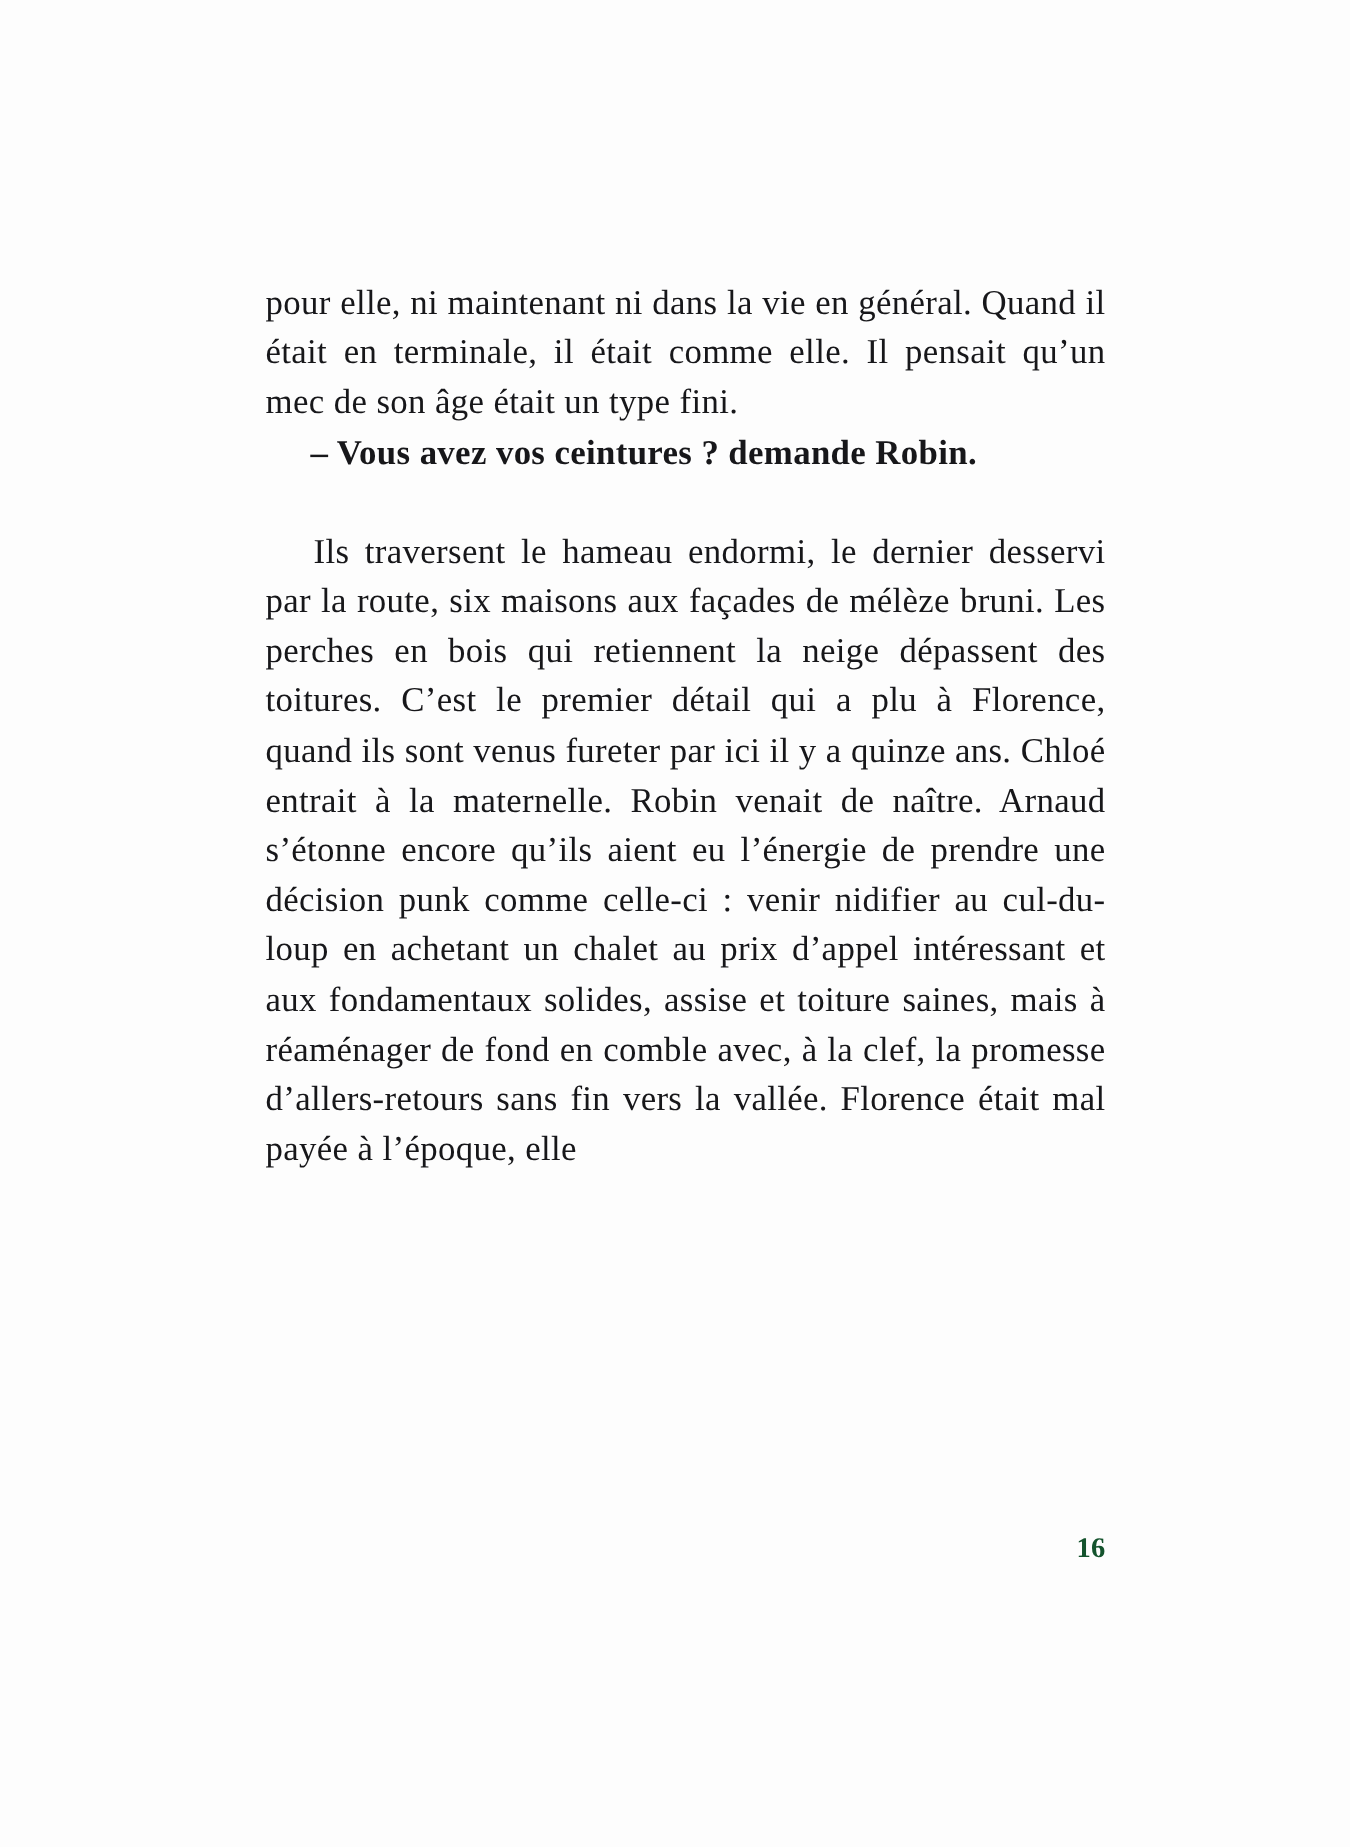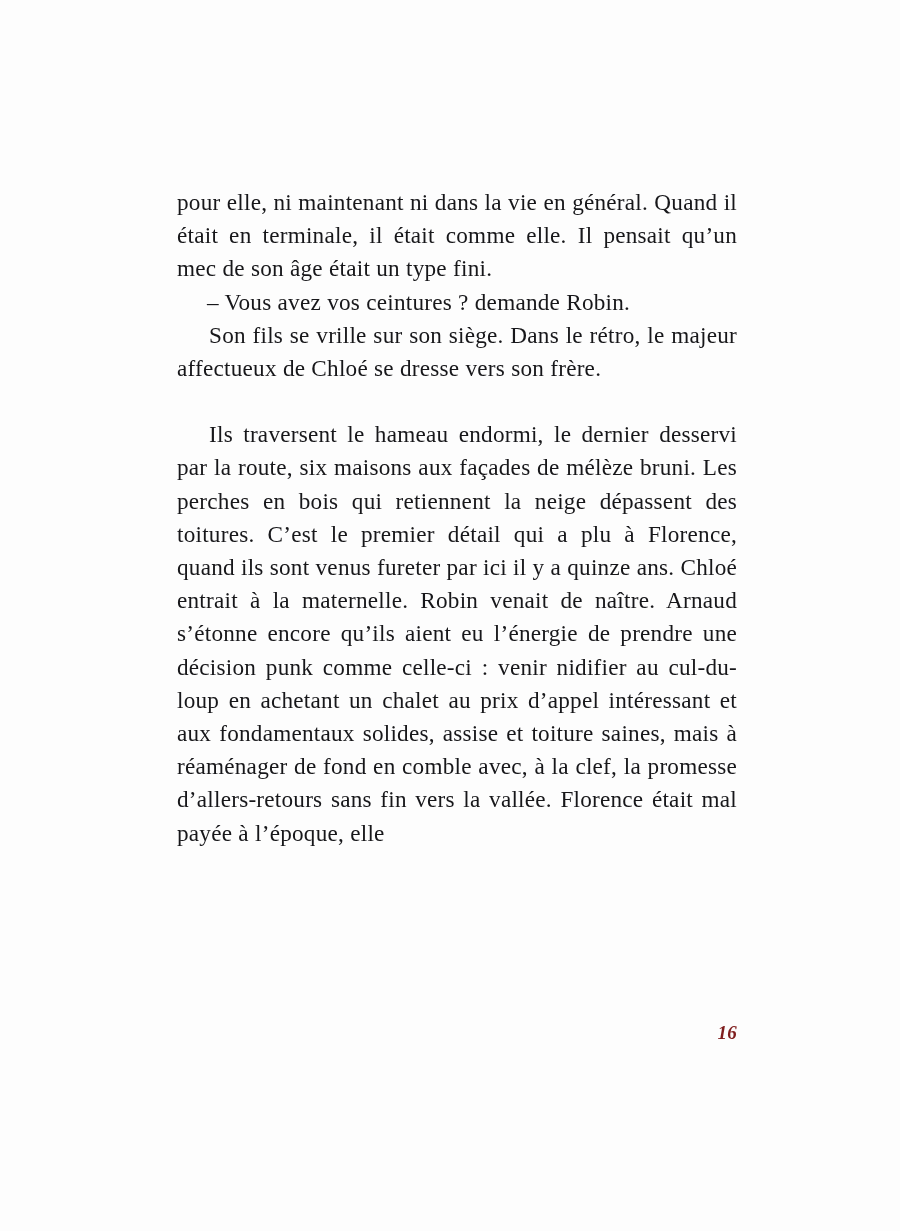--- a/index.html
+++ b/index.html
@@ -47,60 +47,59 @@
     text-indent: 0;
   }
   
   .para.indent {
     text-indent: 32px;
   }
   
   .para.dialogue {
     text-indent: 30px;
     text-align: left;
+    font-weight: bold;
   }
 
   
   .block-gap {
     height: 33px;
   }
 
   
   .para:last-child {
     text-align: justify;
     font-family: Liberation Serif, serif;
   }
 
   .folio {
     position: absolute;
     left: 177px;
     top: 1022px;
     width: 560px;
     text-align: right;
-    font-style: italic;
     font-weight: bold;
     font-size: 19px;
     line-height: 22px;
-    color: #7f1d1d;
+    color: #14532d;
     letter-spacing: 0.01em;
   }
 </style>
 </head>
 <body>
 
 <div class="page">
 
   <div class="text-block">
 
     <p class="para cont">pour elle, ni maintenant ni dans la vie en général. Quand il était en terminale, il était comme elle. Il pensait qu’un mec de son âge était un type fini.</p>
 
     <p class="para dialogue">– Vous avez vos ceintures ? demande Robin.</p>
 
 
-    <p class="para indent">Son fils se vrille sur son siège. Dans le rétro, le majeur affectueux de Chloé se dresse vers son frère.</p>
 
     <div class="block-gap"></div>
 
     <p class="para indent">Ils traversent le hameau endormi, le dernier desservi par la route, six maisons aux façades de mélèze bruni. Les perches en bois qui retiennent la neige dépassent des toitures. C’est le premier détail qui a plu à Florence, quand ils sont venus fureter par ici il y a quinze ans. Chloé entrait à la maternelle. Robin venait de naître. Arnaud s’étonne encore qu’ils aient eu l’énergie de prendre une décision punk comme celle-ci : venir nidifier au cul-du-loup en achetant un chalet au prix d’appel intéressant et aux fondamentaux solides, assise et toiture saines, mais à réaménager de fond en comble avec, à la clef, la promesse d’allers-retours sans fin vers la vallée. Florence était mal payée à l’époque, elle</p>
 
   </div>
 
   <div class="folio">16</div>
 
 </div>

